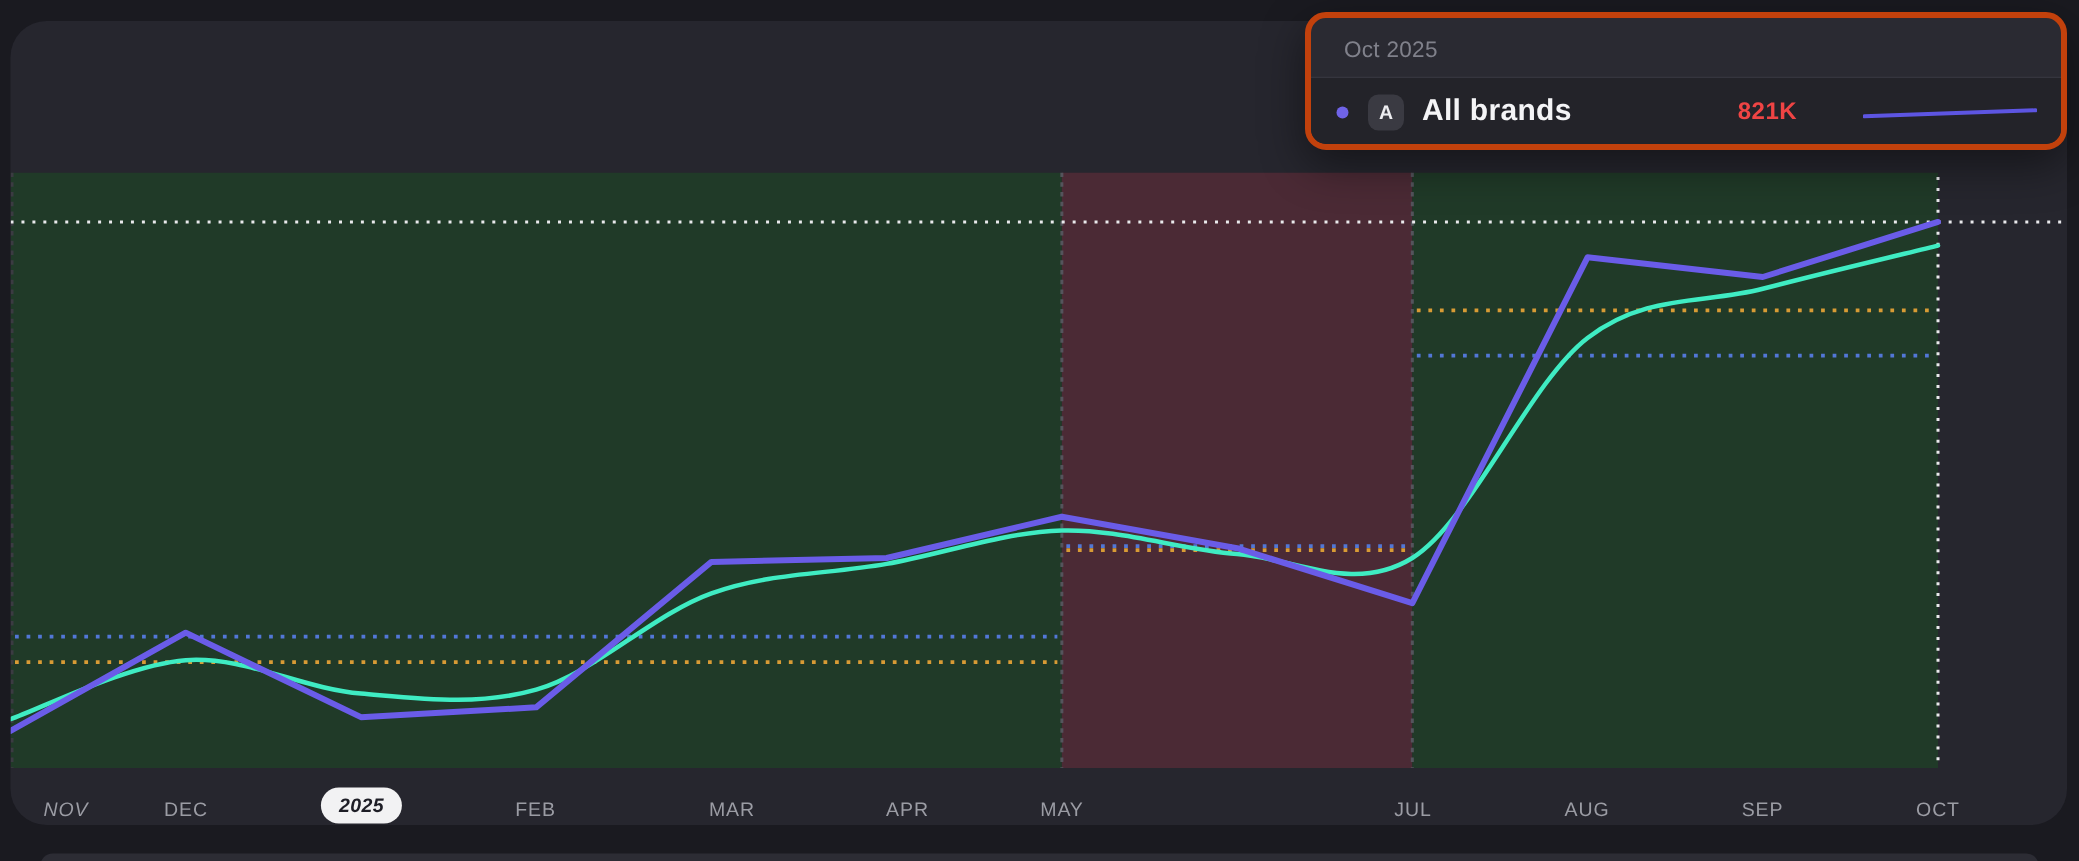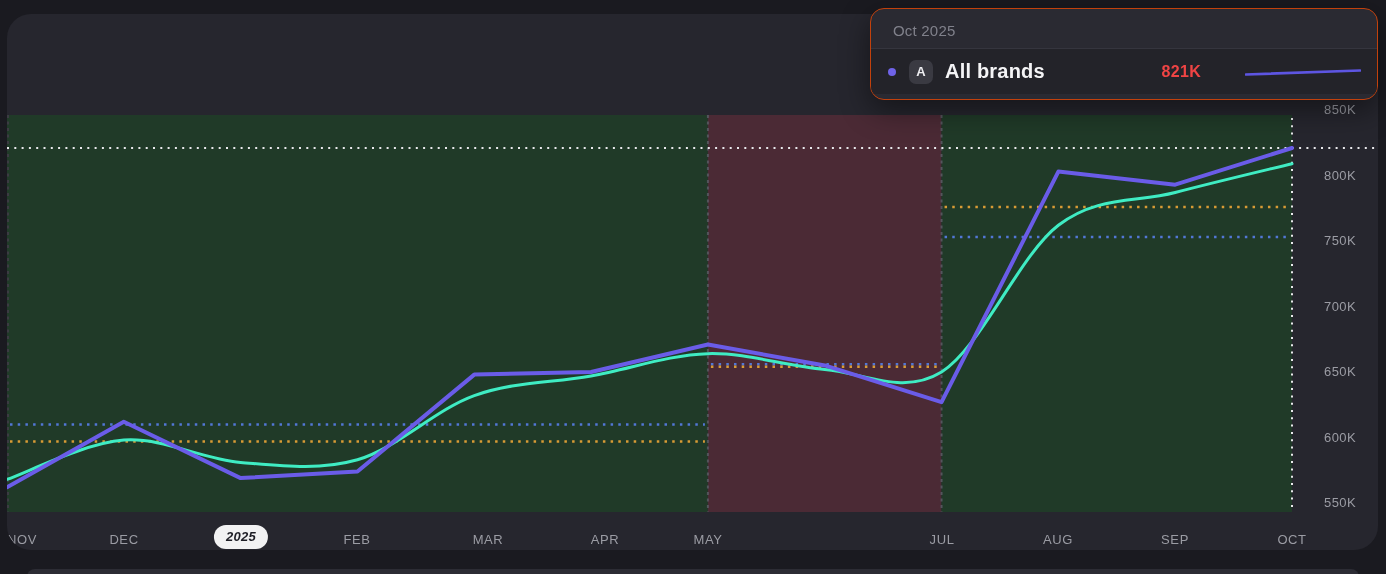--- a/index.html
+++ b/index.html
@@ -17,21 +17,21 @@
   .month-label.first{transform:none;}
   .year-pill{position:absolute;top:2px;transform:translateX(-50%);
         background:#f2f2f3;color:#1e1e26;font-size:13px;font-weight:bold;
         padding:4px 12px;border-radius:999px;line-height:16px;letter-spacing:.3px;}
 
   .value-axis{position:absolute;left:1303px;top:0;width:68px;height:536px;}
   .value-label{position:absolute;left:0;width:60px;text-align:center;
         color:#9b9ca4;font-size:13px;line-height:18px;letter-spacing:.4px;}
 
   .tooltip{position:absolute;left:870px;top:8px;width:508px;height:92px;
-        background:#2a2a32;border:1px solid #c2410c;border-radius:14px;
+        background:#2a2a32;border:4px solid #c2410c;border-radius:14px;
         box-shadow:0 10px 30px rgba(0,0,0,.45);z-index:5;overflow:hidden;}
   .tooltip-title{padding:13px 22px 9px 22px;color:#80818b;font-size:15px;letter-spacing:.2px;}
   .tooltip-row{height:46px;border-top:1px solid #35353e;background:#232329;
         display:flex;align-items:center;padding:0 16px 0 17px;}
   .series-dot{width:8px;height:8px;border-radius:50%;background:#6f63e8;margin-right:13px;flex:0 0 auto;}
   .series-badge{width:24px;height:24px;border-radius:7px;background:#3a3a42;color:#ededf0;
         font-size:13px;font-weight:bold;display:flex;align-items:center;justify-content:center;
         margin-right:12px;flex:0 0 auto;}
   .series-name{color:#f4f4f6;font-size:20px;font-weight:bold;letter-spacing:.2px;}
   .series-value{margin-left:auto;color:#ef4444;font-size:16px;font-weight:bold;letter-spacing:.3px;padding-left:27px;}
@@ -58,41 +58,32 @@
         <line x1="703.9090909090909" y1="249.14000000000001" x2="931.5454545454545" y2="249.14000000000001" stroke="#5277d6" stroke-width="2.5" stroke-dasharray="2.5 5.2"></line>
         <line x1="703.9090909090909" y1="251.76" x2="931.5454545454545" y2="251.76" stroke="#d89b35" stroke-width="2.5" stroke-dasharray="2.5 5.2"></line>
         <line x1="937.5454545454545" y1="91.94" x2="1282" y2="91.94" stroke="#d89b35" stroke-width="2.5" stroke-dasharray="2.5 5.2"></line>
         <line x1="937.5454545454545" y1="122.07000000000001" x2="1282" y2="122.07000000000001" stroke="#5277d6" stroke-width="2.5" stroke-dasharray="2.5 5.2"></line>
         <line x1="0" y1="32.99" x2="1371" y2="32.99" stroke="#e9e9ec" stroke-width="2" stroke-dasharray="2 5.3"></line>
         <line x1="1285" y1="3" x2="1285" y2="397" stroke="#e9e9ec" stroke-width="2" stroke-dasharray="2 5.3"></line>
         <path d="M 0,364.42 C 19.46969696969697,357.87 77.87878787878788,327.95833333333337 116.81818181818181,325.12 C 155.75757575757575,322.28166666666664 194.6969696969697,344.115 233.63636363636363,347.39 C 272.57575757575756,350.66499999999996 311.5151515151515,355.90500000000003 350.45454545454544,344.77000000000004 C 389.3939393939394,333.63500000000005 428.3333333333333,294.55333333333334 467.27272727272725,280.58 C 506.2121212121212,266.6066666666666 545.151515151515,267.9166666666667 584.090909090909,260.93 C 623.030303030303,253.94333333333333 661.9696969696969,239.75166666666667 700.9090909090909,238.66 C 739.8484848484849,237.56833333333333 778.7878787878788,251.32333333333332 817.7272727272727,254.38 C 856.6666666666667,257.43666666666667 895.6060606060606,281.01666666666665 934.5454545454545,257 C 973.4848484848484,232.98333333333335 1012.4242424242424,140.19166666666666 1051.3636363636363,110.28 C 1090.3030303030303,80.36833333333334 1129.242424242424,87.79166666666667 1168.181818181818,77.53 C 1207.121212121212,67.26833333333333 1265.530303030303,53.513333333333335 1285,48.71" fill="none" stroke="#3fecc3" stroke-width="3" stroke-linejoin="round" stroke-linecap="round"></path>
         <path d="M 0,372.28000000000003 L 116.81818181818181,306.78000000000003 L 233.63636363636363,363.11 L 350.45454545454544,356.56 L 467.27272727272725,259.62 L 584.090909090909,257 L 700.9090909090909,229.49 L 817.7272727272727,250.45000000000002 L 934.5454545454545,287.13 L 1051.3636363636363,56.57 L 1168.181818181818,69.67 L 1285,32.99" fill="none" stroke="#6a5ce8" stroke-width="4" stroke-linejoin="round" stroke-linecap="round"></path>
       </svg>
     <div class="month-axis" id="month-axis">
-        <div class="month-label first" style="left: 0;">NOV</div>
+        <div class="month-label first" style="left: 22px; font-style: italic;">NOV</div>
         <div class="month-label" style="left: 117px;">DEC</div>
         <div class="year-pill" style="left: 234px; font-style: italic;">2025</div>
         <div class="month-label" style="left: 350px;">FEB</div>
         <div class="month-label" style="left: 467px; padding-left: 28px;">MAR</div>
         <div class="month-label" style="left: 598px;">APR</div>
         <div class="month-label" style="left: 701px;">MAY</div>
         <div class="month-label" style="left: 818px; margin-top: 16px;">JUN</div>
         <div class="month-label" style="left: 935px;">JUL</div>
         <div class="month-label" style="left: 1051px;">AUG</div>
         <div class="month-label" style="left: 1168px;">SEP</div>
         <div class="month-label" style="left: 1285px;">OCT</div>
-      </div>
-    <div class="value-axis" id="value-axis">
-        <div class="value-label" style="top: 87px;">850K</div>
-        <div class="value-label" style="top: 153px;">800K</div>
-        <div class="value-label" style="top: 218px;">750K</div>
-        <div class="value-label" style="top: 284px;">700K</div>
-        <div class="value-label" style="top: 349px;">650K</div>
-        <div class="value-label" style="top: 415px;">600K</div>
-        <div class="value-label" style="top: 480px;">550K</div>
       </div>
   </div>
 
   <div class="tooltip">
     <div class="tooltip-title">Oct 2025</div>
     <div class="tooltip-row">
       <span class="series-dot"></span>
       <span class="series-badge">A</span>
       <span class="series-name">All brands</span>
       <span class="series-value">821K</span>

